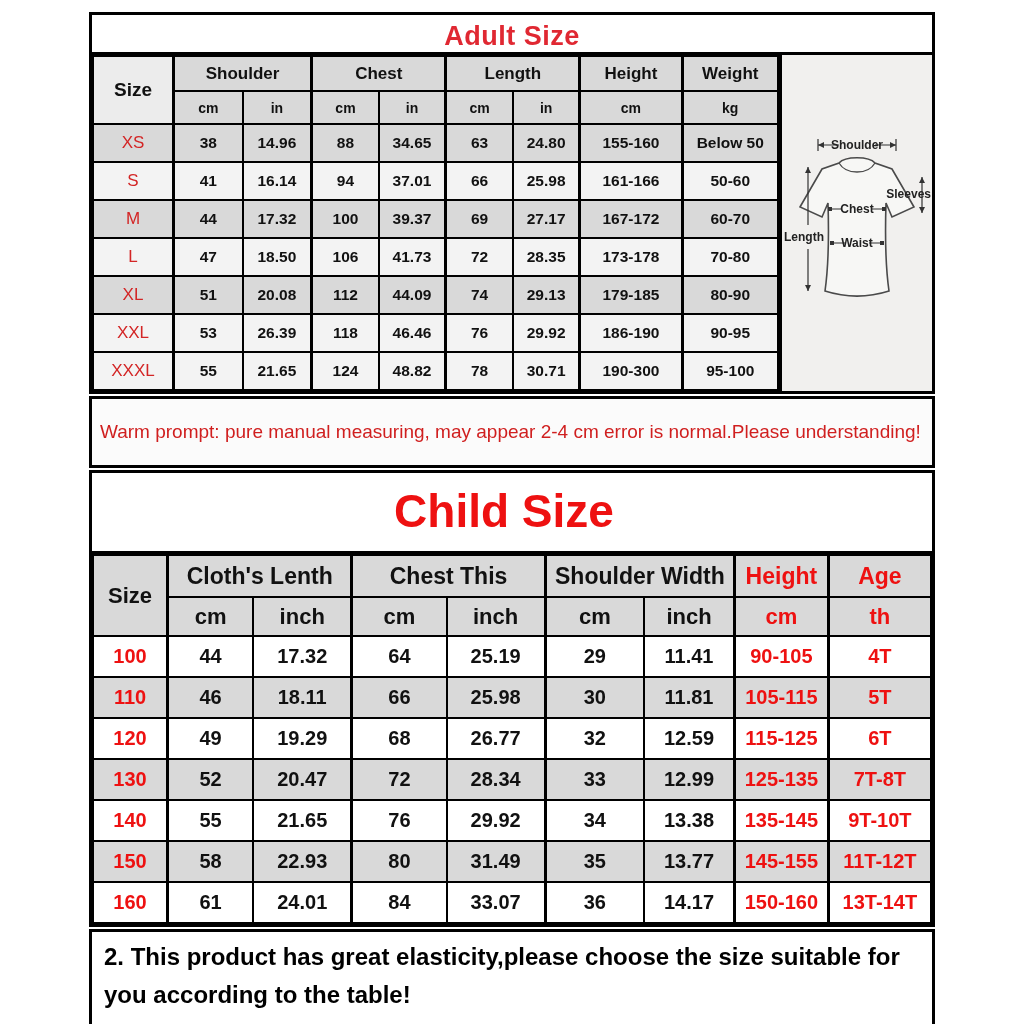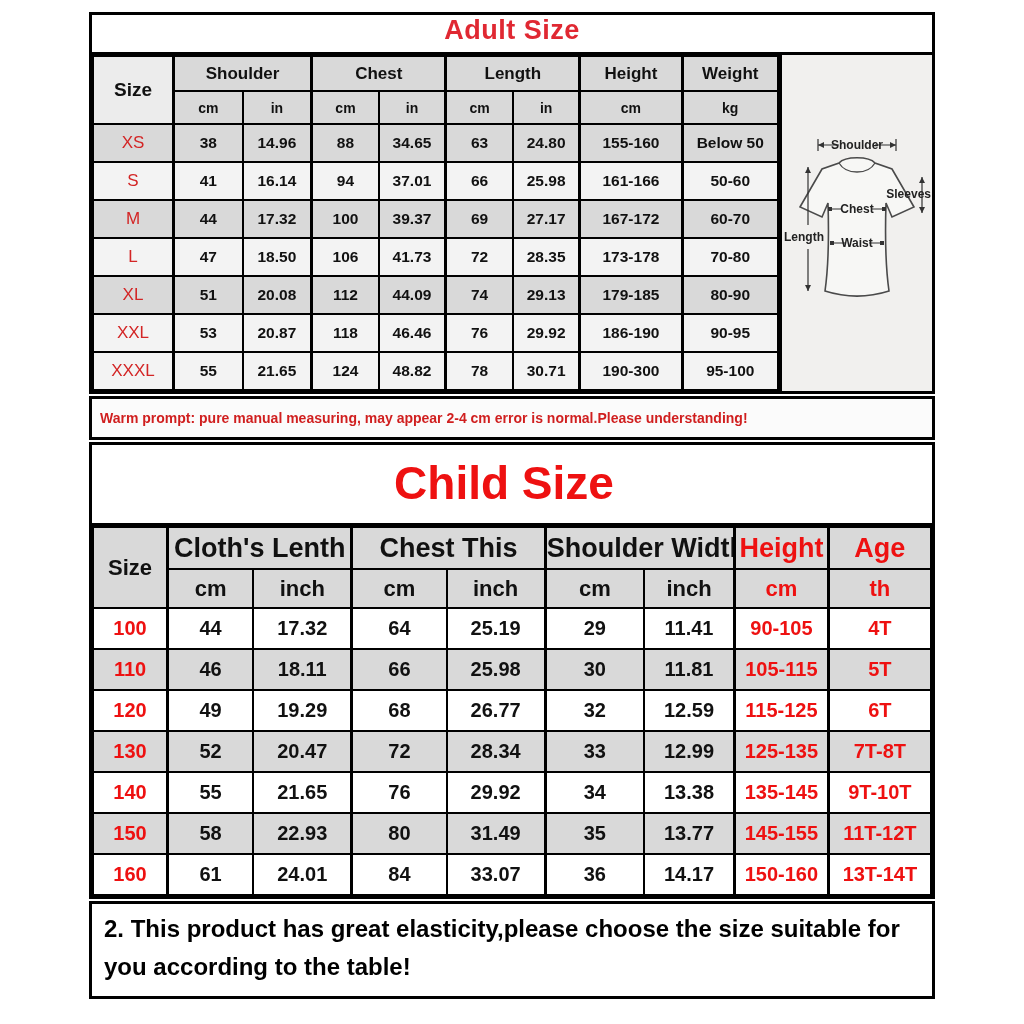--- a/index.html
+++ b/index.html
@@ -12,21 +12,21 @@
 
   
   .adult-box{position:relative;border:3px solid #000;background:#fff;}
   .logo{
     position:absolute;top:-11px;left:-3px;width:136px;height:64px;background:#fff;z-index:5;
     display:flex;align-items:center;justify-content:center;
     font-family:"DejaVu Serif", serif;font-style:italic;font-size:31px;color:#1a1a1a;
     letter-spacing:1px;
   }
   .adult-title-row{
-    height:37px;border-bottom:3px solid #000;display:flex;align-items:flex-start;justify-content:center;
+    height:37px;border-bottom:3px solid #000;display:flex;align-items:flex-end;justify-content:center;
     background:#fff;
   }
   .adult-title{color:var(--accent_red);font-weight:bold;font-size:27px;letter-spacing:0.5px;}
   .adult-body{display:flex;align-items:stretch;background:var(--panel_gray);}
   .shirt-panel{flex:1;background:var(--panel_gray);border-left:3px solid #000;}
   .shirt-panel svg{display:block;margin:70px auto 0 auto;}
 
   
   .tbl{border-collapse:collapse;table-layout:fixed;background:#fff;}
   .tbl th,.tbl td{
@@ -44,31 +44,31 @@
   .adult-tbl{width:688px;}
   .adult-tbl .size-head{background:#ececec;font-size:19px;font-weight:bold;color:#111;}
   .adult-tbl .grp-head{background:var(--header_gray);font-size:17px;font-weight:bold;height:33px;color:#111;}
   .adult-tbl .unit{background:var(--header_gray);font-size:14px;font-weight:bold;height:31px;color:#111;}
   .adult-tbl td.val{font-size:15.5px;font-weight:bold;height:36px;color:#111;}
   .adult-tbl th.size-cell{font-size:17px;font-weight:400;color:var(--size_label_red);}
 
   
   .warm{
     margin-top:2px;border:3px solid #000;background:#fbfbfb;
-    padding:7px 8px;color:var(--note_red);font-weight:bold;font-size:14px;line-height:24px;
+    padding:21px 8px;color:var(--note_red);font-weight:normal;font-size:19px;line-height:24px;
     white-space:nowrap;
   }
 
   
   .child-box{margin-top:2px;border:3px solid #000;background:#fff;}
   .child-title-row{border-bottom:3px solid #000;background:#fff;text-align:center;padding:11px 16px 13px 0;}
   .child-title{color:var(--value_red);font-weight:bold;font-size:46px;}
   .child-tbl{width:100%;}
   .child-tbl .size-head{background:var(--header_gray);font-size:22px;font-weight:bold;color:#111;}
-  .child-tbl .grp-head{background:var(--header_gray);font-size:27px;font-weight:bold;height:40px;color:#111;}
+  .child-tbl .grp-head{background:var(--header_gray);font-size:23px;font-weight:bold;height:40px;color:#111;}
   .child-tbl .unit{background:var(--header_gray);font-size:22px;font-weight:bold;height:37px;color:#111;}
   .child-tbl td.val{font-size:20px;font-weight:bold;height:39px;color:#111;}
   .child-tbl th.size-cell{font-size:20px;font-weight:bold;color:var(--value_red);}
 
   
   .notes{
     margin-top:2px;border:3px solid #000;background:#fff;padding:6px 12px 10px 12px;
     color:#000;font-weight:bold;font-size:24px;line-height:38px;
   }
   .notes p{margin:0;}
@@ -173,21 +173,21 @@
               <td class="val grp">112</td>
               <td class="val thin">44.09</td>
               <td class="val grp">74</td>
               <td class="val thin">29.13</td>
               <td class="val grp">179-185</td>
               <td class="val grp">80-90</td>
             </tr>
             <tr class="light">
               <th class="size-cell">XXL</th>
               <td class="val grp">53</td>
-              <td class="val thin">20.87</td>
+              <td class="val thin">26.39</td>
               <td class="val grp">118</td>
               <td class="val thin">46.46</td>
               <td class="val grp">76</td>
               <td class="val thin">29.92</td>
               <td class="val grp">186-190</td>
               <td class="val grp">90-95</td>
             </tr>
             <tr class="light">
               <th class="size-cell">XXXL</th>
               <td class="val grp">55</td>

